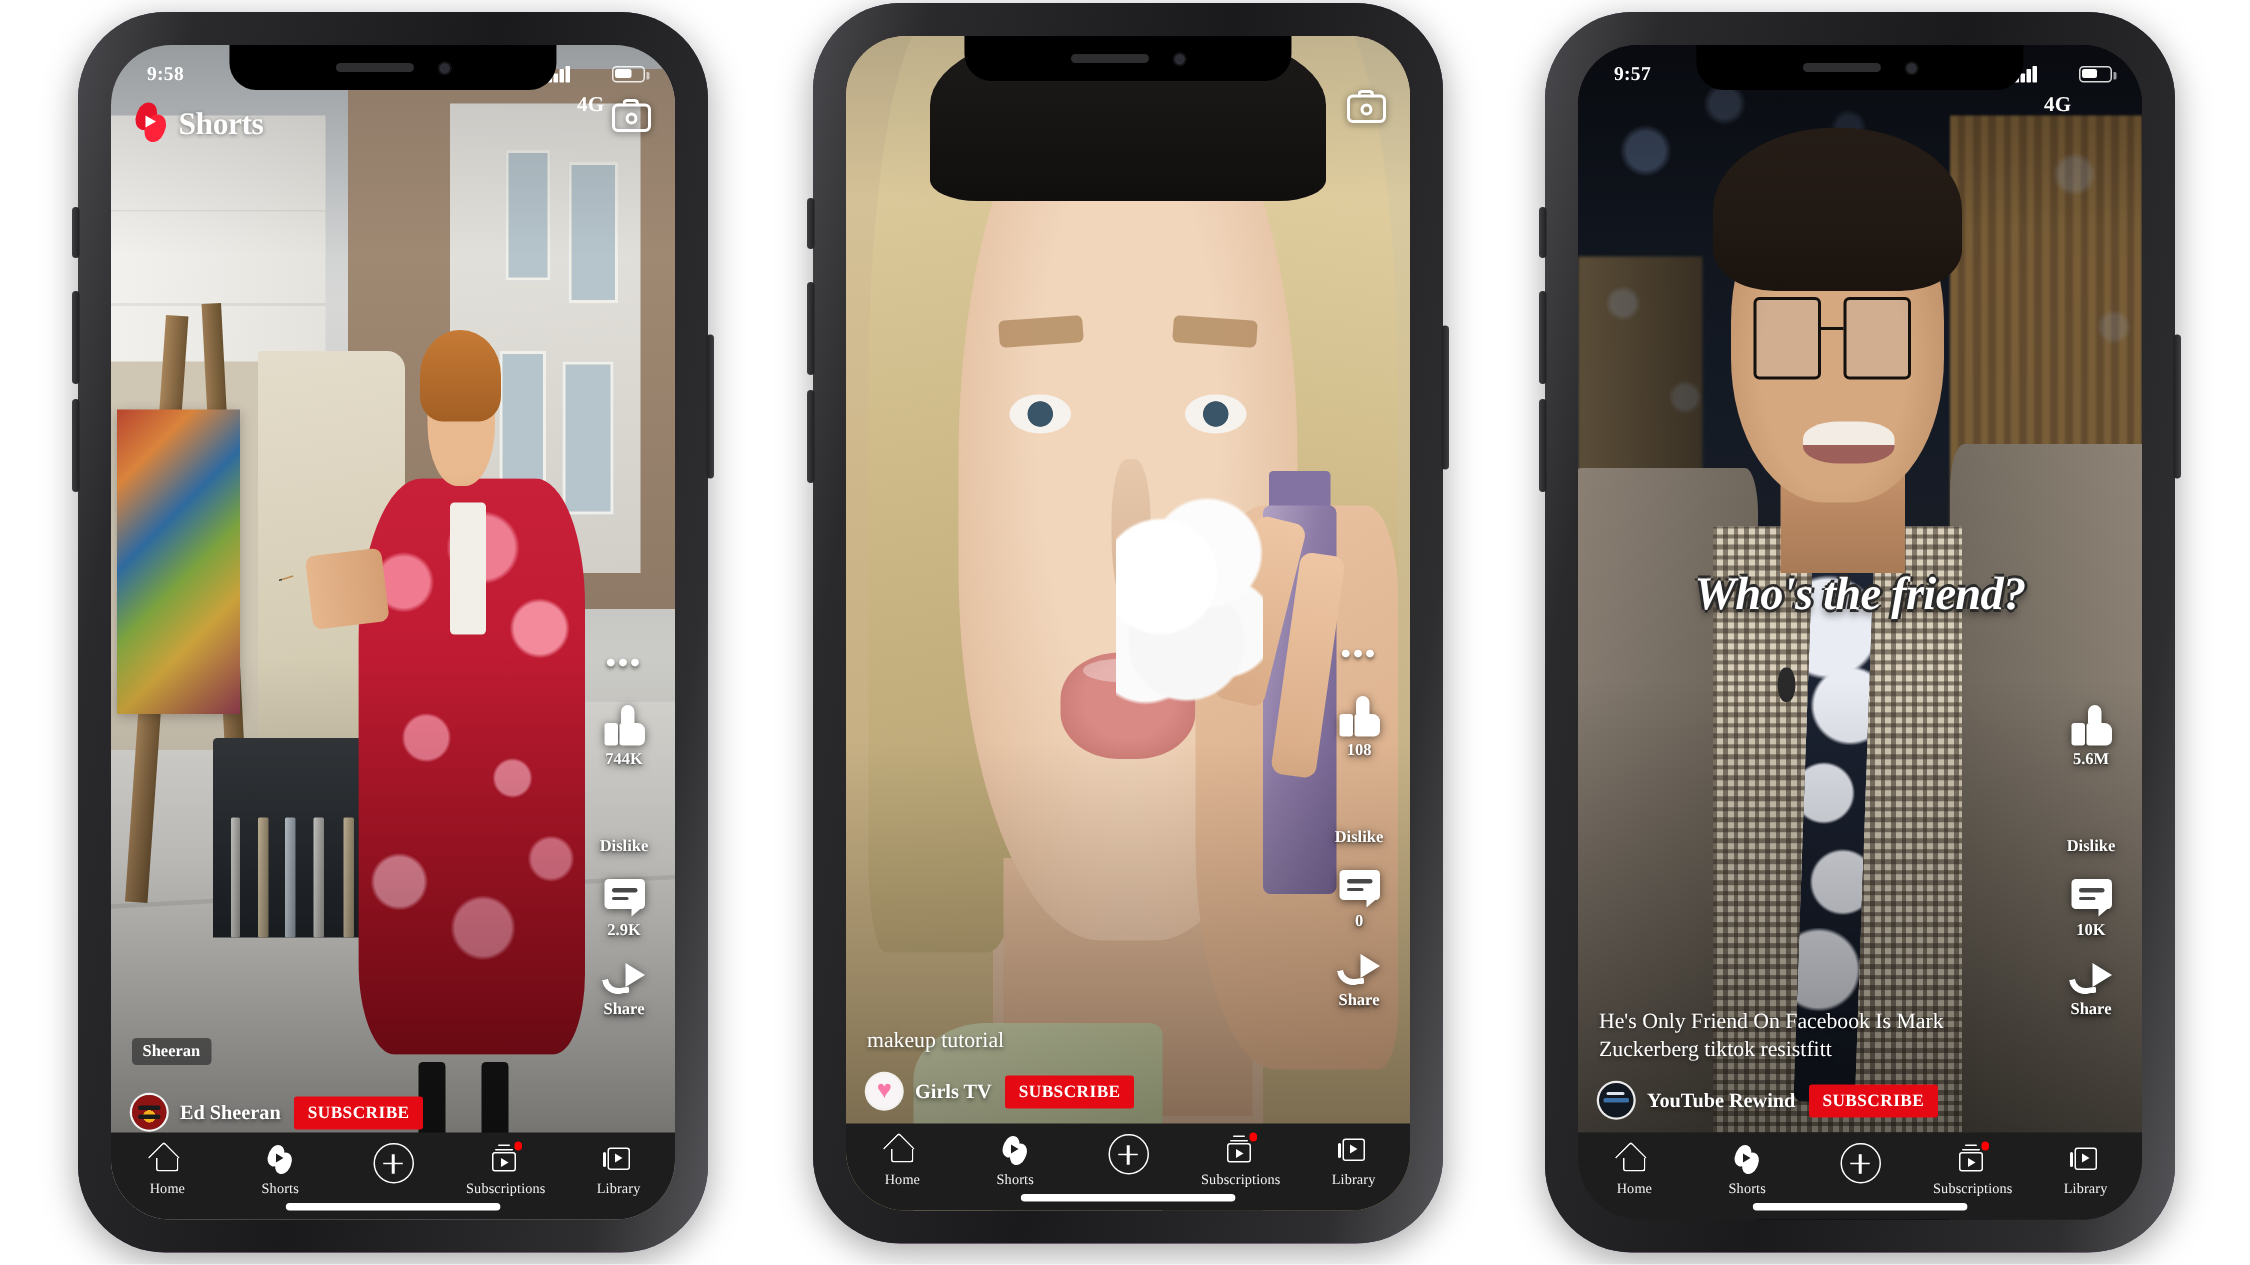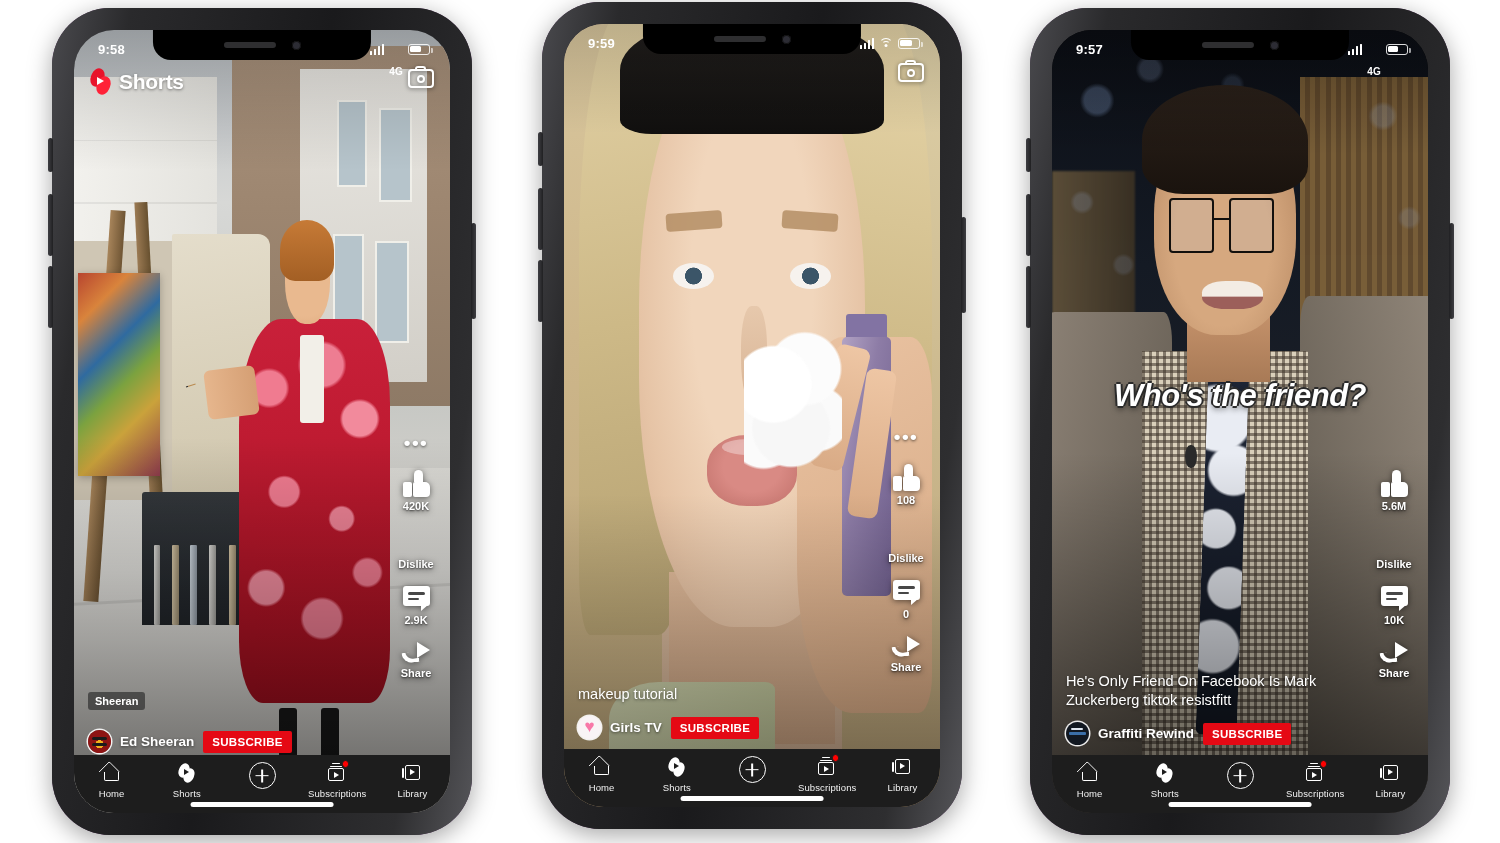--- a/index.html
+++ b/index.html
@@ -10,20 +10,21 @@
     overflow: hidden;
   }
   .stage { position: relative; width: 1500px; height: 843px; background:#fff; }
 
   
   .phone {
     position: absolute;
     background: #f0abfc;
     border-radius: 58px;
     box-shadow: 0 0 0 2px #3a3a3c inset, 0 6px 24px rgba(0,0,0,0.35);
+    font-family: Liberation Serif, serif;
   }
   .phone::before{ 
     content:""; position:absolute; left:0; top:0; right:0; bottom:0;
     border-radius:58px;
     background: linear-gradient(100deg,#4a4a4e 0%, #2a2a2c 14%, #1a1a1c 50%, #2e2e30 86%, #56565a 100%);
     z-index:0;
   }
   .side-btn{ position:absolute; background:#2a2a2c; z-index:0; border-radius:3px; }
   .side-btn.l{ left:-4px; width:5px; background:linear-gradient(90deg,#3e3e42,#202022); }
   .side-btn.r{ right:-4px; width:5px; background:linear-gradient(270deg,#3e3e42,#202022); }
@@ -45,21 +46,21 @@
   .frontcam{ width:9px;height:9px;background:#2c2c34;border-radius:50%; box-shadow:0 0 0 1px #111 inset; }
 
   
   .statusbar{
     position:absolute; top:0; left:0; right:0; height:32px; z-index:25;
     display:flex; align-items:center; justify-content:space-between;
     padding:6px 20px 0 24px; color:#fff;
     font-size:13px; font-weight:bold; letter-spacing:.2px;
   }
   .sb-right{ display:flex; align-items:center; gap:5px; }
-  .net-label{ font-size:10px; font-weight:bold;margin-top:44px; }
+  .net-label{ font-size:14px; font-weight:bold;margin-top:44px; }
   .bars{ display:flex; align-items:flex-end; gap:1.5px; height:11px; }
   .bars i{ display:block; width:2.5px; background:#fff; border-radius:.5px; }
   .bars i:nth-child(1){height:4px}.bars i:nth-child(2){height:6px}
   .bars i:nth-child(3){height:8.5px}.bars i:nth-child(4){height:11px}
   .wifi{ width:14px;height:11px; position:relative; }
   .wifi span{ position:absolute; left:50%; transform:translateX(-50%);
     border:1.6px solid #fff; border-bottom-color:transparent;
     border-left-color:transparent; border-right-color:transparent; border-radius:50%; }
   .wifi span:nth-child(1){ width:14px;height:14px; top:0; }
   .wifi span:nth-child(2){ width:8px;height:8px; top:3px; }
@@ -495,21 +496,21 @@
       </div>
 
       <div class="rail">
         <div class="dots">•••</div>
         <div class="act">
           <span class="thumbup">
               <span class="pad"></span>
               <span class="palm"></span>
               <span class="thumb"></span>
             </span>
-          <span class="lbl">420K</span>
+          <span class="lbl">744K</span>
         </div>
         <div class="act">
           <span class="thumbdown"><span class="pad"></span><span class="palm"></span><span class="thumb"></span></span>
           <span class="lbl">Dislike</span>
         </div>
         <div class="act">
           <span class="cmt">
               <span class="bub"></span>
               <span class="l1"></span>
               <span class="l2"></span>
@@ -615,39 +616,20 @@
           <div class="hand"></div>
           <div class="bcap"></div>
             <div class="bottle"></div>
           <div class="finger f1"></div>
             <div class="finger f2"></div>
           <div class="foam"></div>
           <div class="shadegrad"></div>
         </div>
       </div>
 
-      <div class="statusbar">
-        <span>9:59</span>
-        <span class="sb-right">
-          <span class="bars">
-              <i></i>
-              <i></i>
-              <i></i>
-              <i></i>
-            </span>
-          <span class="wifi">
-              <span></span>
-              <span></span>
-              <span></span>
-            </span>
-          <span class="batt">
-              <i style="width:68%"></i>
-            </span>
-        </span>
-      </div>
       <div class="notch">
         <span class="speaker"></span>
         <span class="frontcam"></span>
       </div>
 
       <div class="topbar">
         <div></div>
         <span class="cam-icon">
           <span class="hump"></span>
             <span class="body"></span>
@@ -827,21 +809,21 @@
               <span class="head"></span>
             </span>
           <span class="lbl">Share</span>
         </div>
       </div>
 
       <div class="meta" style="bottom:68px;">
         <div class="caption">He's Only Friend On Facebook Is Mark Zuckerberg tiktok resistfitt</div>
         <div class="chanrow">
           <span class="avatar av-biz"></span>
-          <span class="chan-name">Graffiti Rewind</span>
+          <span class="chan-name">YouTube Rewind</span>
           <span class="subscribe">SUBSCRIBE</span>
         </div>
       </div>
 
       <div class="createrow" style="justify-content:flex-end;">
         <div class="soundthumb navy">
             <i></i>
             <i></i>
             <i></i>
             <i></i>

